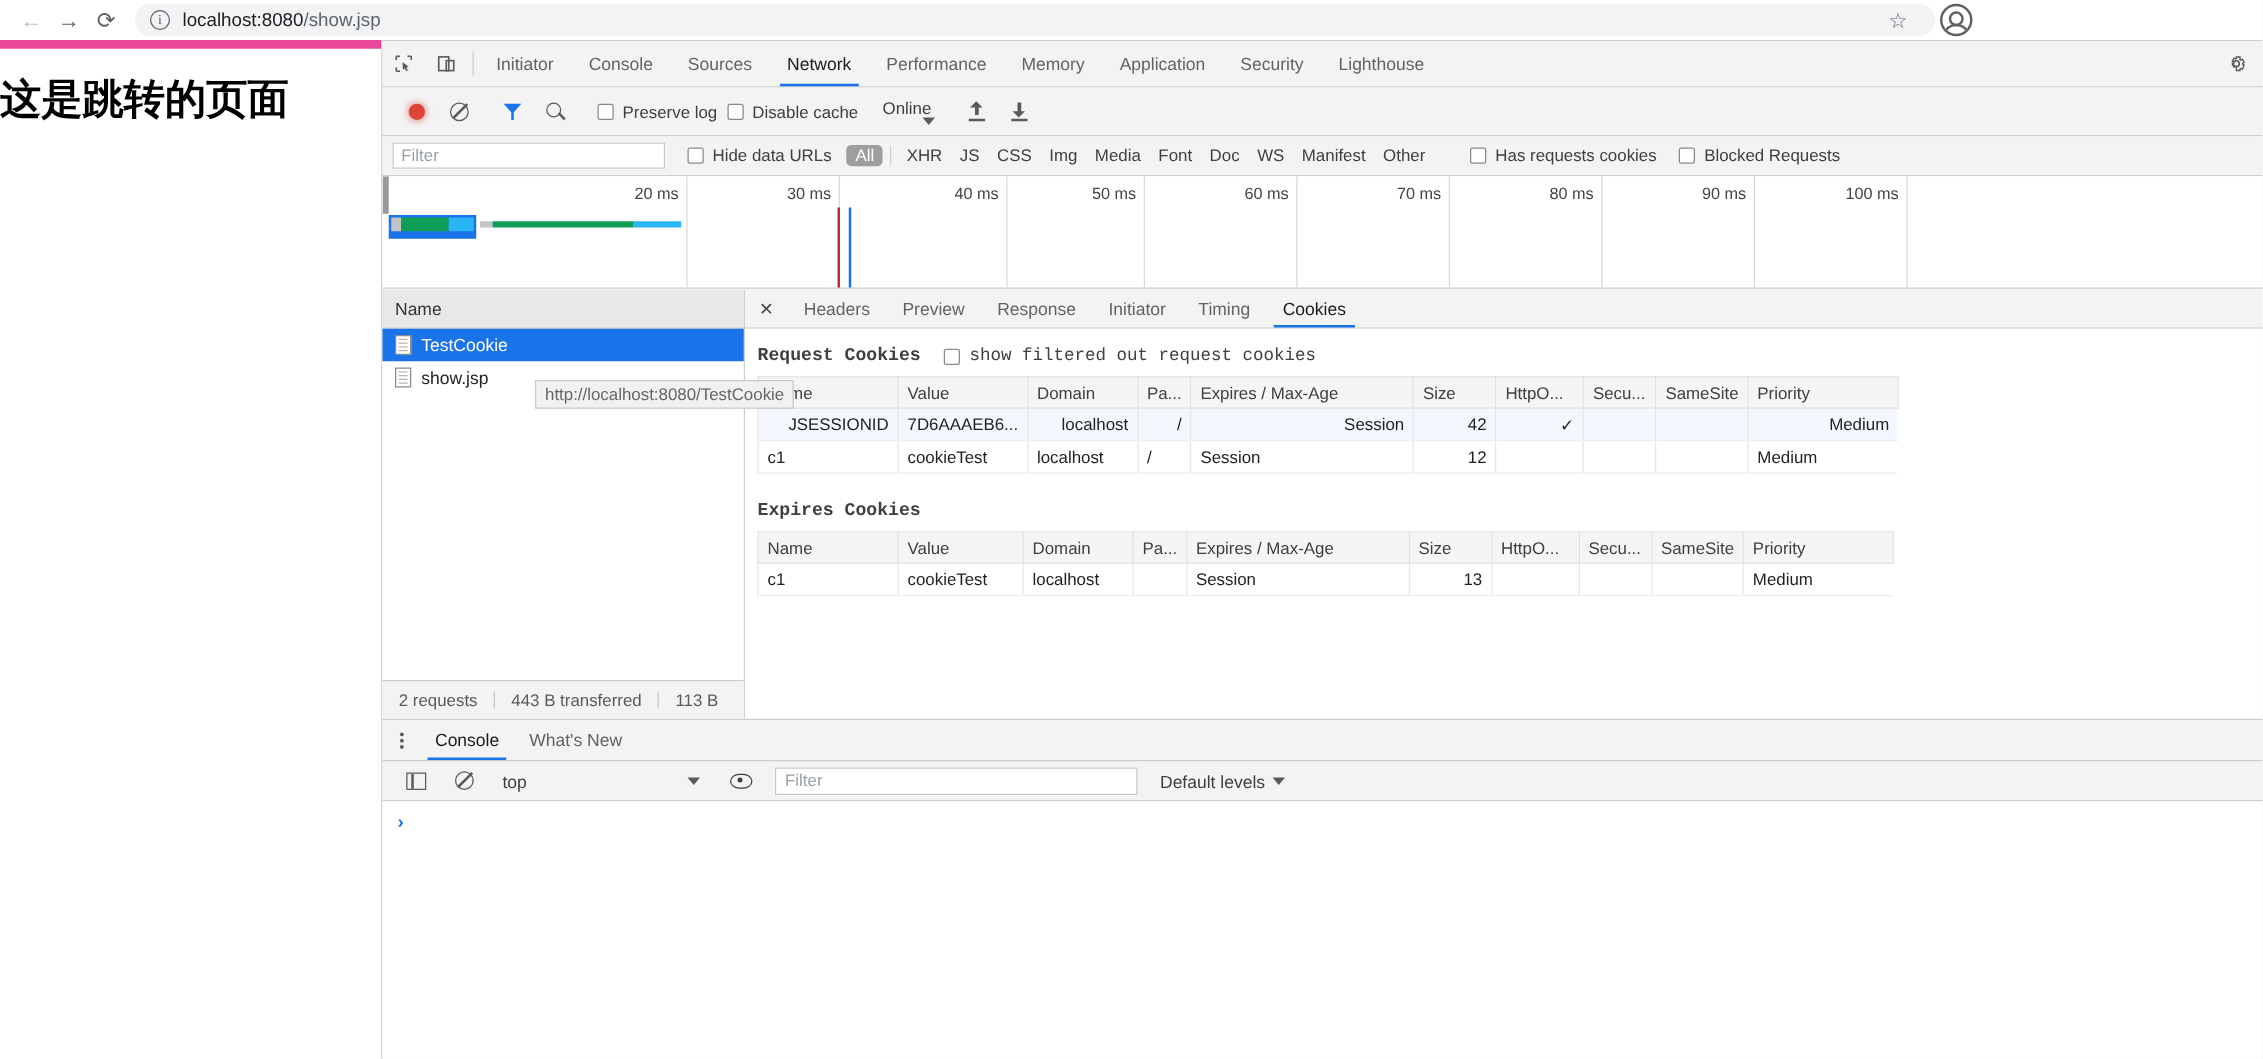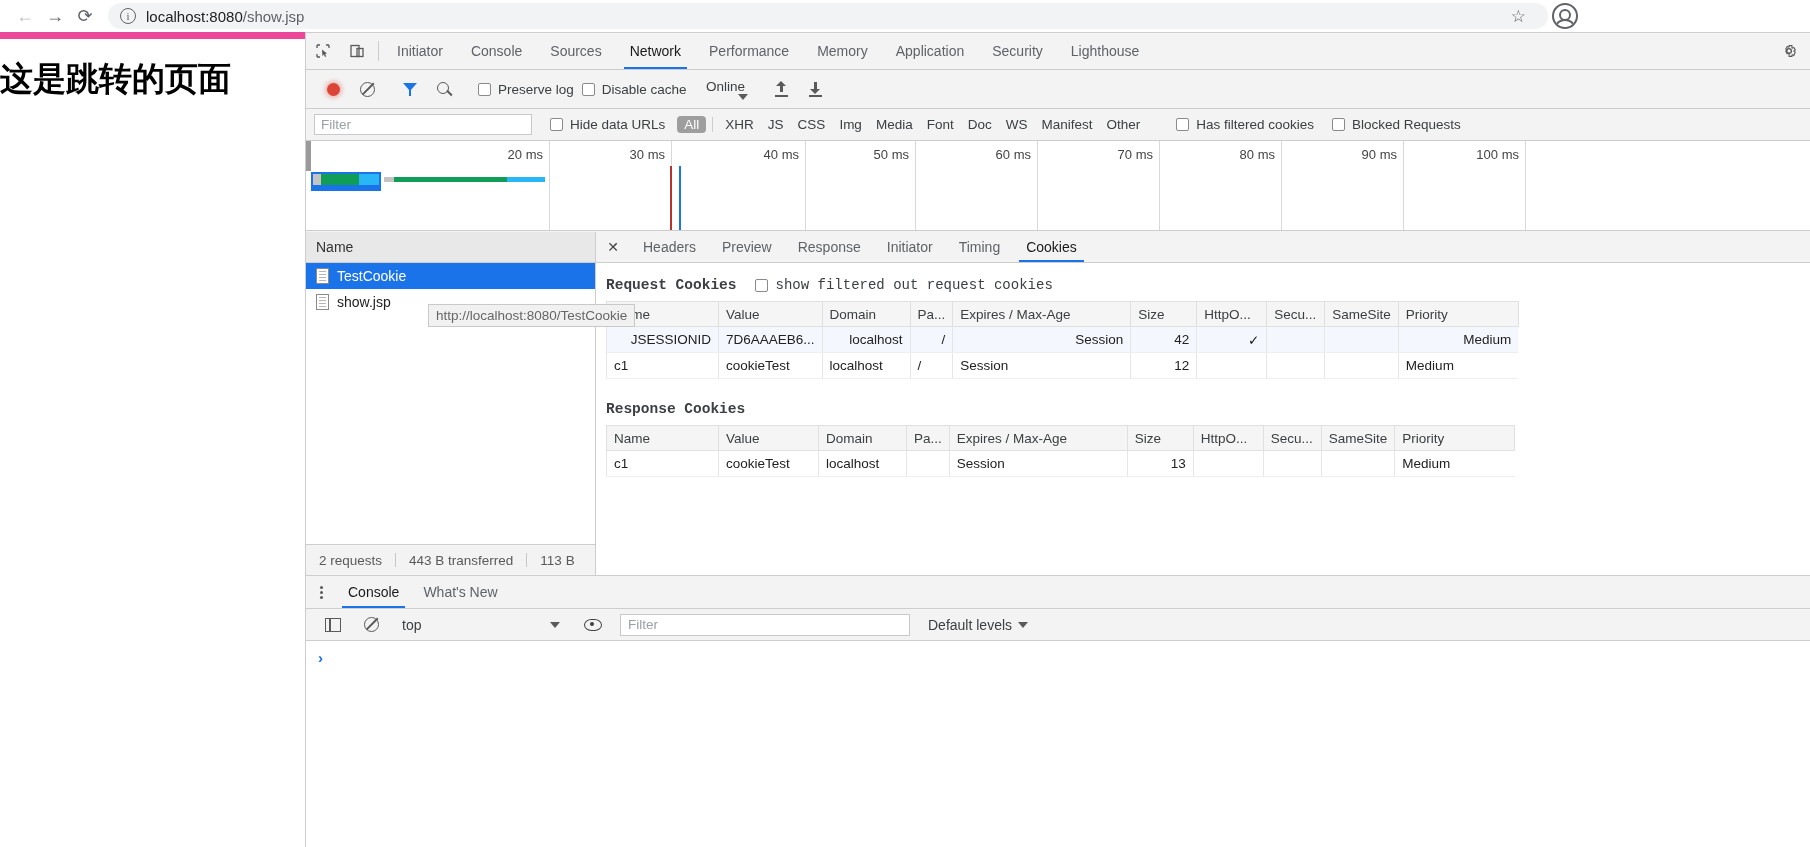--- a/index.html
+++ b/index.html
@@ -376,21 +376,21 @@
       <div class="type-chip">Img</div>
       <div class="type-chip">Media</div>
       <div class="type-chip">Font</div>
       <div class="type-chip">Doc</div>
       <div class="type-chip">WS</div>
       <div class="type-chip">Manifest</div>
       <div class="type-chip">Other</div>
     </div>
     <label class="cb-label" style="margin-left:30px">
       <span class="cb"></span>
-      <span>Has filtered cookies</span>
+      <span>Has requests cookies</span>
     </label>
     <label class="cb-label" style="margin-left:18px">
       <span class="cb"></span>
       <span>Blocked Requests</span>
     </label>
   </div>
 
   <div id="dt-overview">
     <div id="ov-leftbar"></div>
     <div class="ov-cell" style="left:122px;width:122px">
@@ -528,21 +528,21 @@
             <td class="ctr"></td>
             <td class="ctr"></td>
             <td></td>
             <td>Medium</td>
           </tr>
           </tbody>
         </table>
         </div>
 
         <div class="sec-title-row">
-          <span class="sec-title">Response Cookies</span>
+          <span class="sec-title">Expires Cookies</span>
         </div>
 
         <table class="ck">
           <colgroup>
             <col style="width:112px">
               <col style="width:100px">
               <col style="width:88px">
               <col style="width:40px">
             <col style="width:178px">
               <col style="width:66px">

